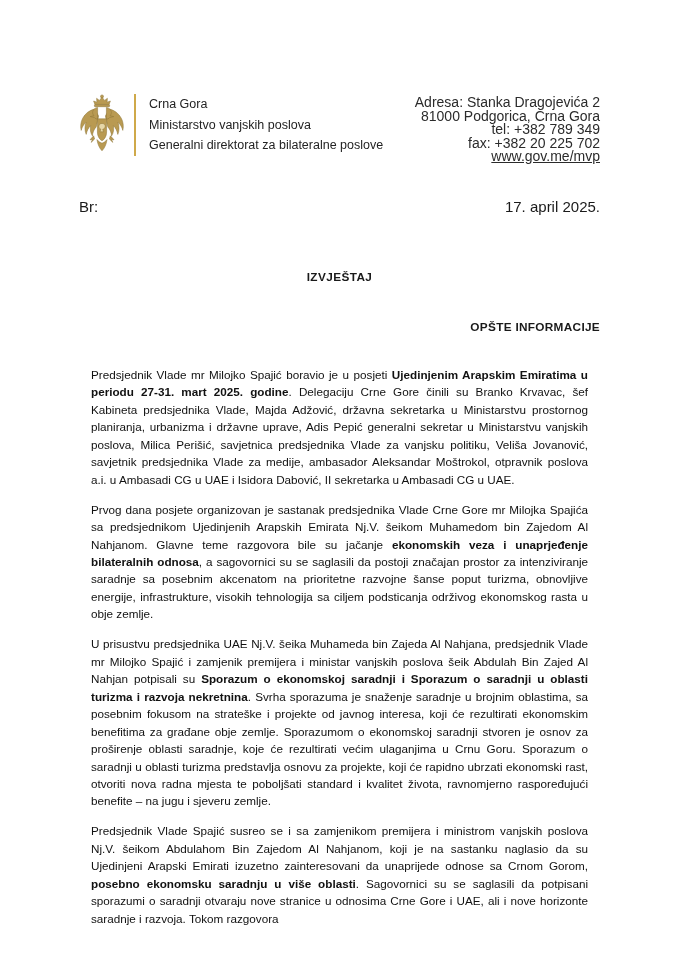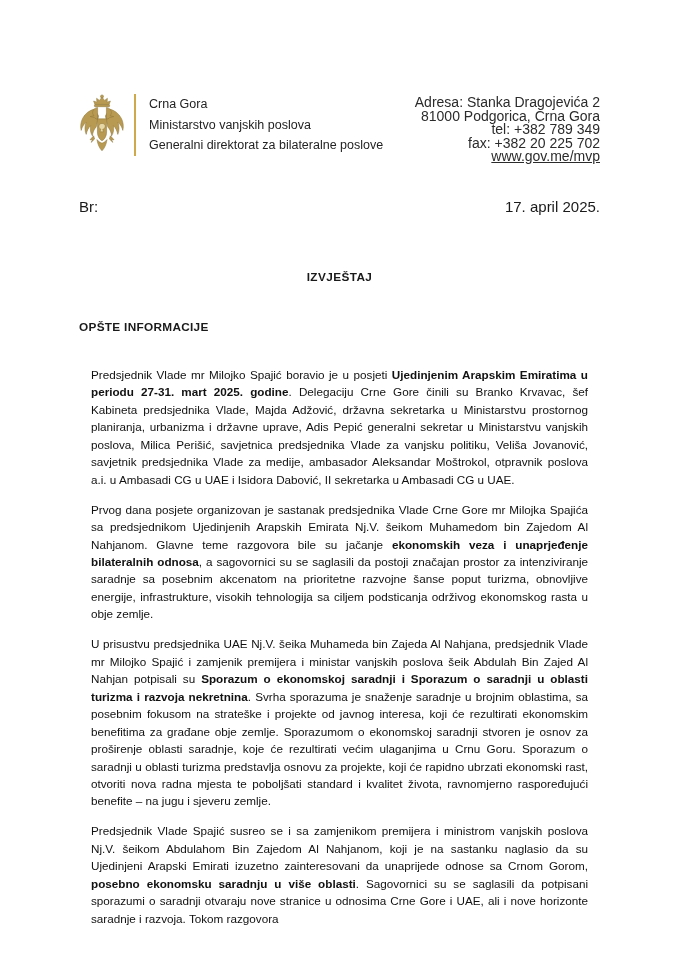--- a/index.html
+++ b/index.html
@@ -115,21 +115,21 @@
   }
 
   .doc-subtitle {
     font-size: 11.8px;
     font-weight: bold;
     line-height: 18px;
     margin-top: 7px;
   }
 
   .section-heading {
-    text-align: left;
+    text-align: right;
     font-size: 11.8px;
     font-weight: bold;
     line-height: 18px;
     letter-spacing: 0.3px;
     margin-top: 32px;
   }
 
   p.body-par {
     font-size: 11.7px;
     line-height: 17.45px;

